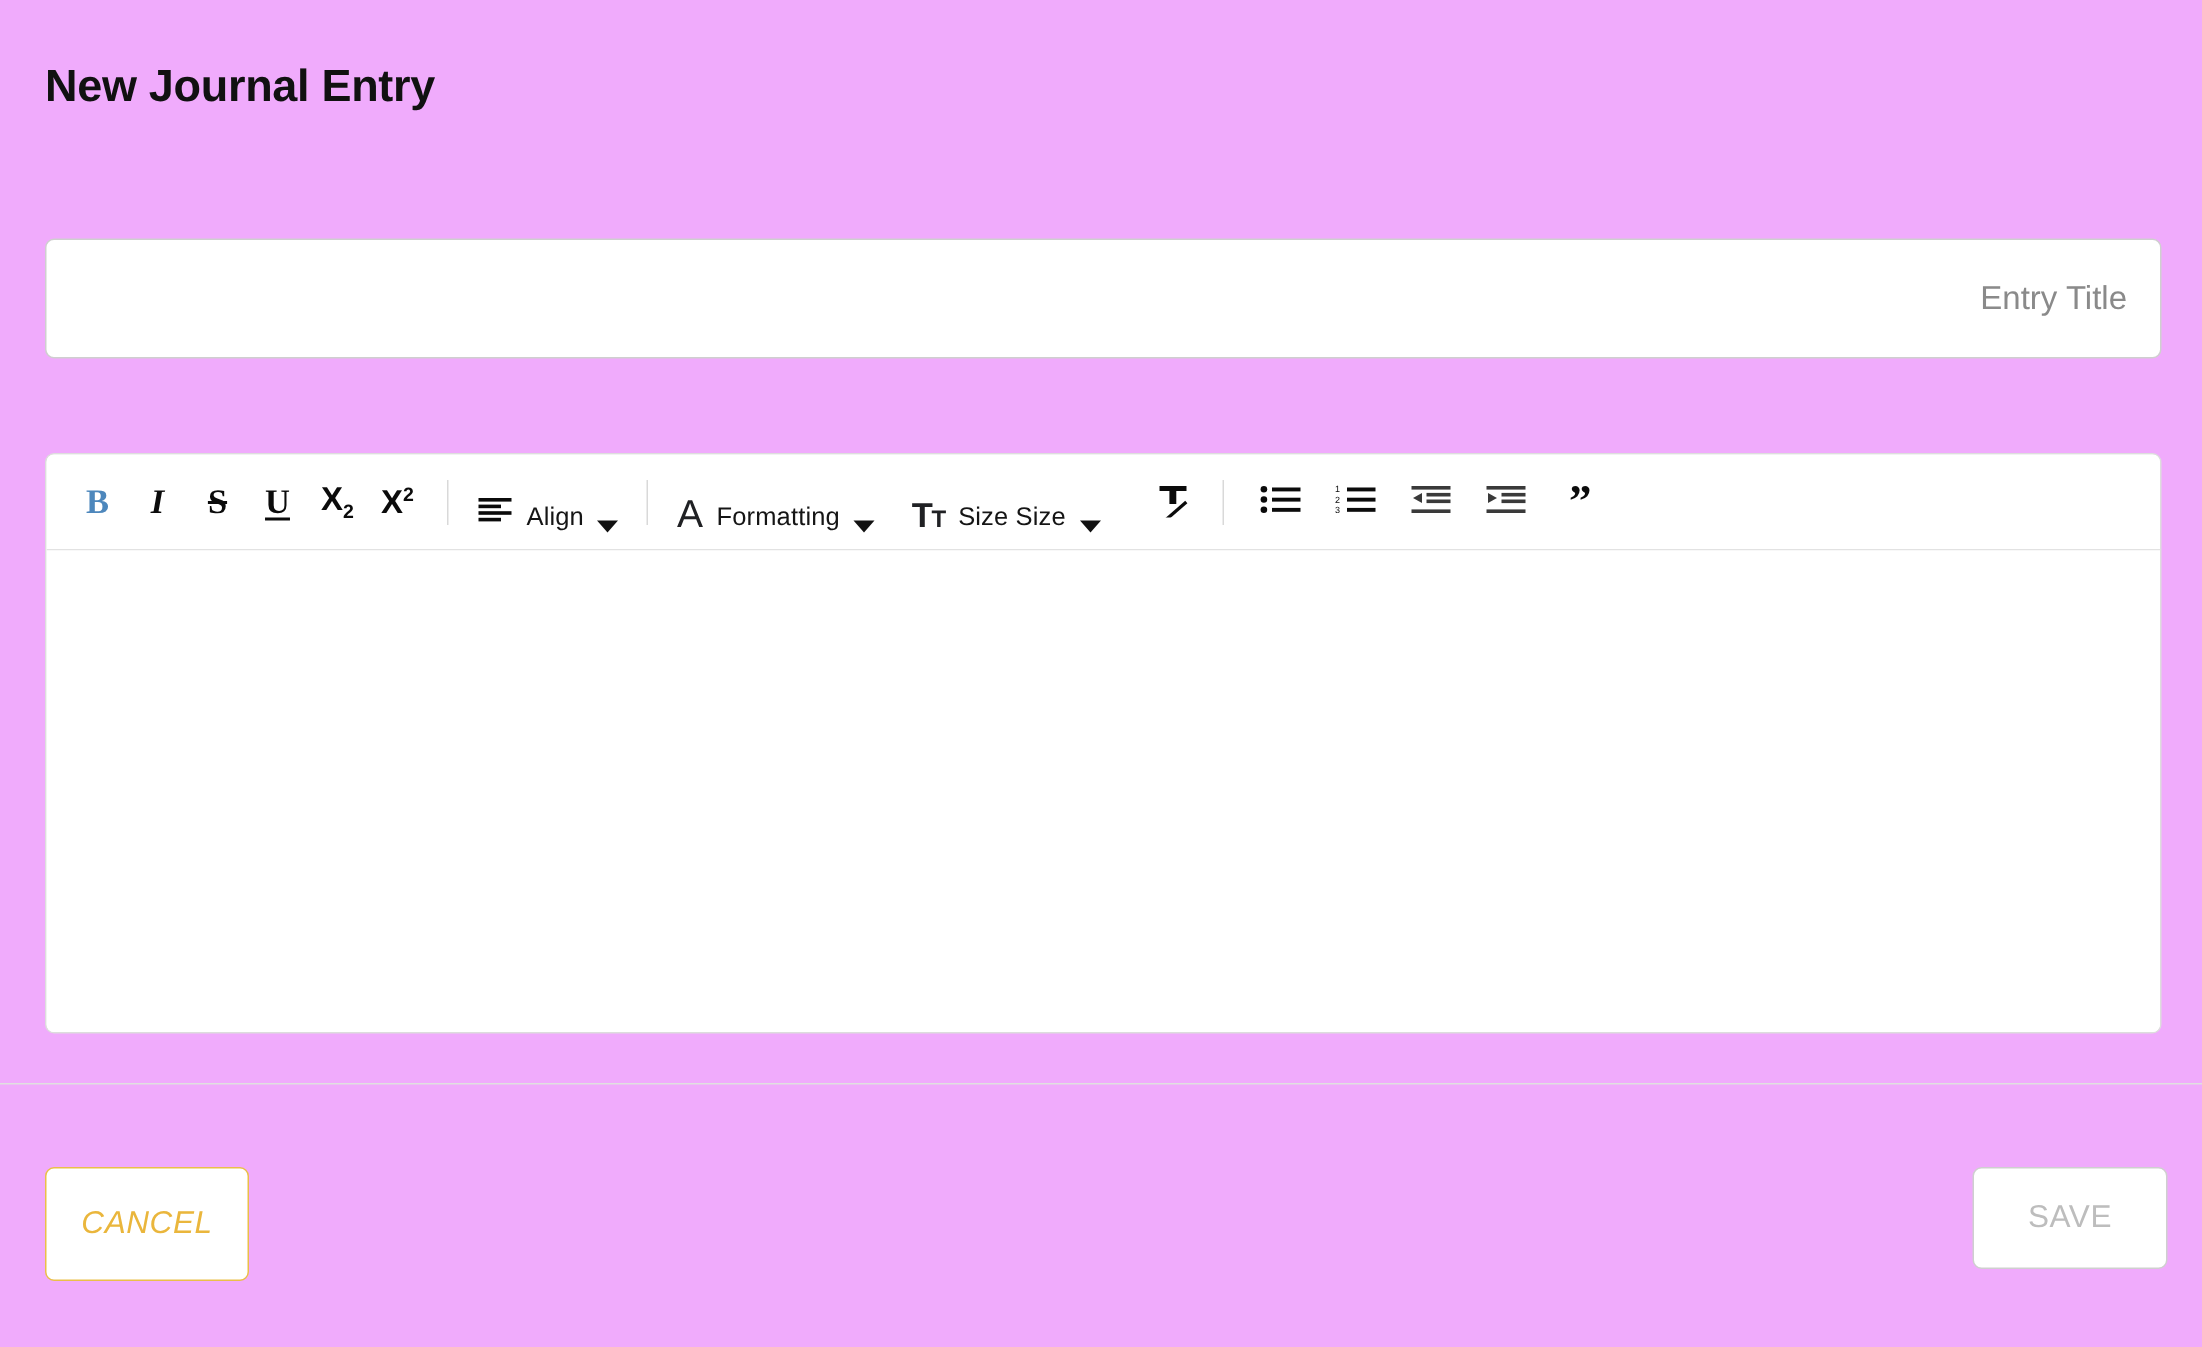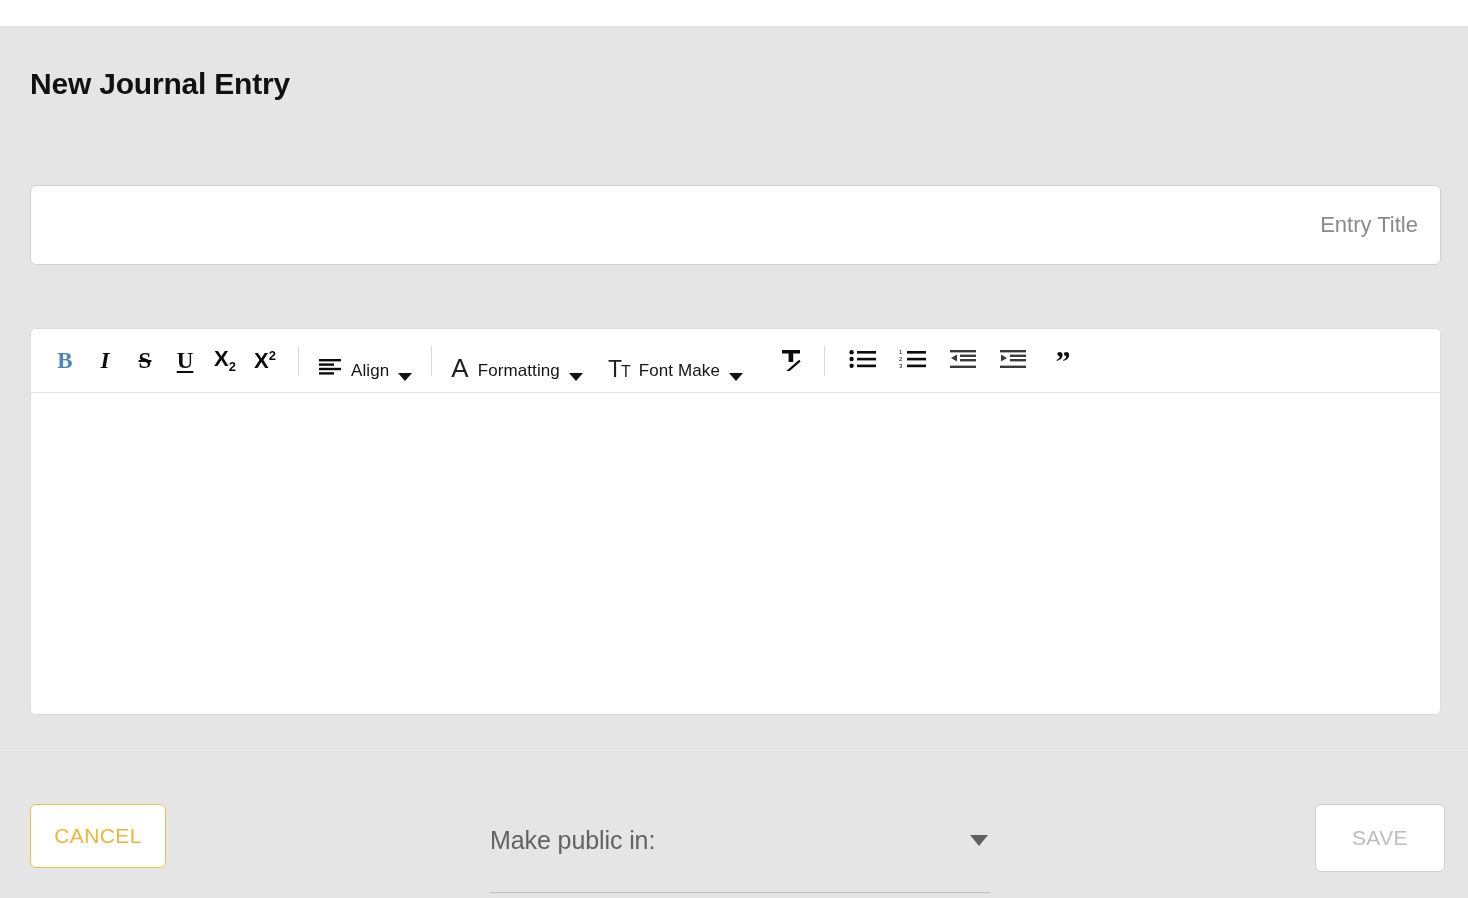--- a/index.html
+++ b/index.html
@@ -14,22 +14,21 @@
     font-family: "Liberation Sans", sans-serif;
     color: #202124;
     -webkit-font-smoothing: antialiased;
     overflow: hidden;
     position: relative;
   }
 
   .page {
     position: absolute;
     inset: 0;
-    background: #e5e5e5;
-    margin-top: 26px;
+    background: #f0abfc;
   }
 
   
   .page-title {
     position: absolute;
     left: 30px;
     top: 40px;
     font-size: 30px;
     font-weight: bold;
     letter-spacing: -0.2px;
@@ -133,21 +132,21 @@
 
   
   .g-bold   { font-size: 23px; font-weight: bold; font-family: "Liberation Serif", serif; }
   .g-italic { font-size: 23px; font-weight: bold; font-style: italic; font-family: "Liberation Serif", serif; }
   .g-strike { font-size: 23px; font-weight: bold; font-family: "Liberation Serif", serif; text-decoration: line-through; text-decoration-thickness: 2px; }
   .g-under  { font-size: 23px; font-weight: bold; font-family: "Liberation Serif", serif; text-decoration: underline; text-underline-offset: 3px; text-decoration-thickness: 2px; }
   .g-sub, .g-sup { font-size: 22px; font-weight: bold; font-family: "Liberation Sans", sans-serif; line-height: 1; }
   .g-sub sub { font-size: 13px; font-weight: bold; }
   .g-sup sup { font-size: 13px; font-weight: bold; }
   .g-bigA { font-size: 26px; font-weight: normal; font-family: "Liberation Sans", sans-serif; line-height: 1; }
-  .g-tt { font-family: "Liberation Sans", sans-serif; font-weight: normal; line-height: 1; letter-spacing: -1px; }
+  .g-tt { font-family: "Liberation Sans", sans-serif; font-weight: bold; line-height: 1; letter-spacing: -1px; }
   .g-tt .t-big { font-size: 23px; }
   .g-tt .t-small { font-size: 16px; }
   .quote-glyph { font-size: 30px; font-weight: bold; font-family: "Liberation Serif", serif; line-height: 0.6; }
 
   .caret {
     width: 0; height: 0;
     border-left: 7px solid transparent;
     border-right: 7px solid transparent;
     border-top: 8px solid #111111;
     display: inline-block;
@@ -172,30 +171,31 @@
     width: 1468px;
     height: 1px;
     background: #e0e0e0;
   }
 
   .btn-cancel {
     position: absolute;
     left: 30px;
     top: 778px;
     width: 136px;
-    height: 64px;
+    height: 76px;
     box-sizing: border-box;
     border: 1px solid #eabf49;
     border-radius: 6px;
     background: #fff;
     color: #eab63c;
     font-family: "Liberation Sans", sans-serif;
     font-size: 21px;
     letter-spacing: 0.4px;
     cursor: pointer;
+    font-style: italic;
   }
 
   .btn-save {
     position: absolute;
     left: 1315px;
     top: 778px;
     width: 130px;
     height: 68px;
     box-sizing: border-box;
     border: 1px solid #cfcfcf;
@@ -299,21 +299,21 @@
       <div class="tb-combo">
         <span class="g-bigA">A</span>
         <span class="combo-label">Formatting</span>
         <span class="caret"></span>
       </div>
 
       <div class="tb-sep" style="background:transparent;margin:0 6px;"></div>
 
       <div class="tb-combo">
         <span class="g-tt"><span class="t-big">T</span><span class="t-small">T</span></span>
-        <span class="combo-label">Font Make</span>
+        <span class="combo-label">Size Size</span>
         <span class="caret"></span>
       </div>
 
       <button class="tb-btn" style="margin-left:22px;">
         <span>
           <svg width="26" height="24" viewBox="0 0 26 24" aria-hidden="true">
             <path d="M4 3 H22 V6.4 H15.2 V15 H10.6 V6.4 H4 Z" fill="#0b0b0b"></path>
             <rect x="2.5" y="20.2" width="22" height="2.2" fill="#0b0b0b" transform="rotate(-41 13 21)"></rect>
           </svg>
         </span>
@@ -374,23 +374,16 @@
       </div>
     </div>
 
     <div class="editor-body" contenteditable="true" style=""></div>
   </div>
 
   <div class="footer-divider"></div>
 
   <button class="btn-cancel">CANCEL</button>
 
-  <div class="select-field">
-    <div class="select-row">
-      <span class="select-label">Make public in:</span>
-      <span class="select-caret"></span>
-    </div>
-    <div class="select-underline"></div>
-  </div>
 
   <button class="btn-save" disabled="">SAVE</button>
 
 </div>
 
 </body></html>

